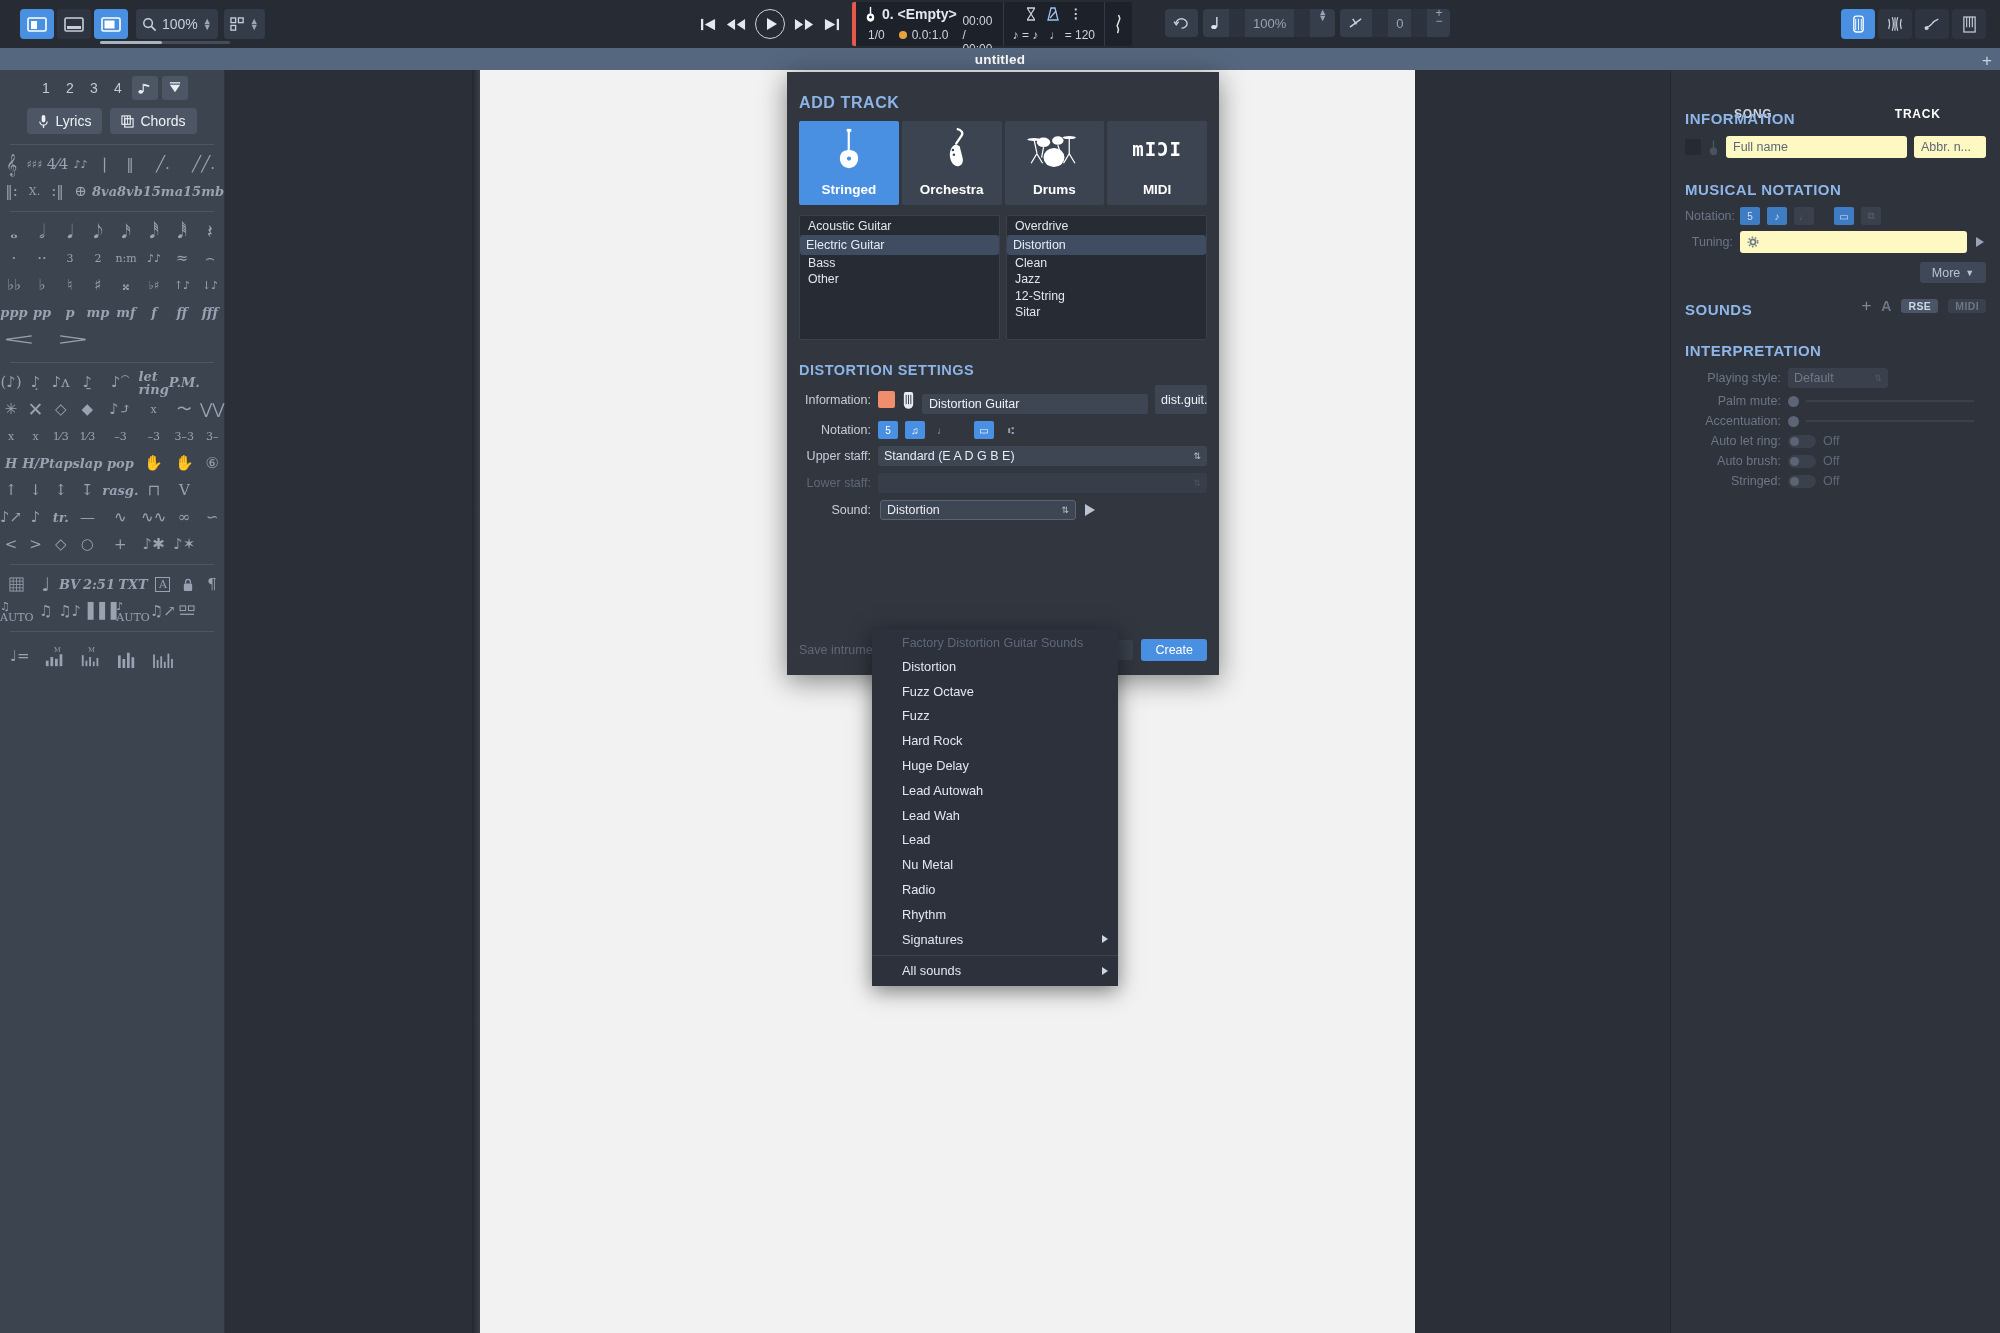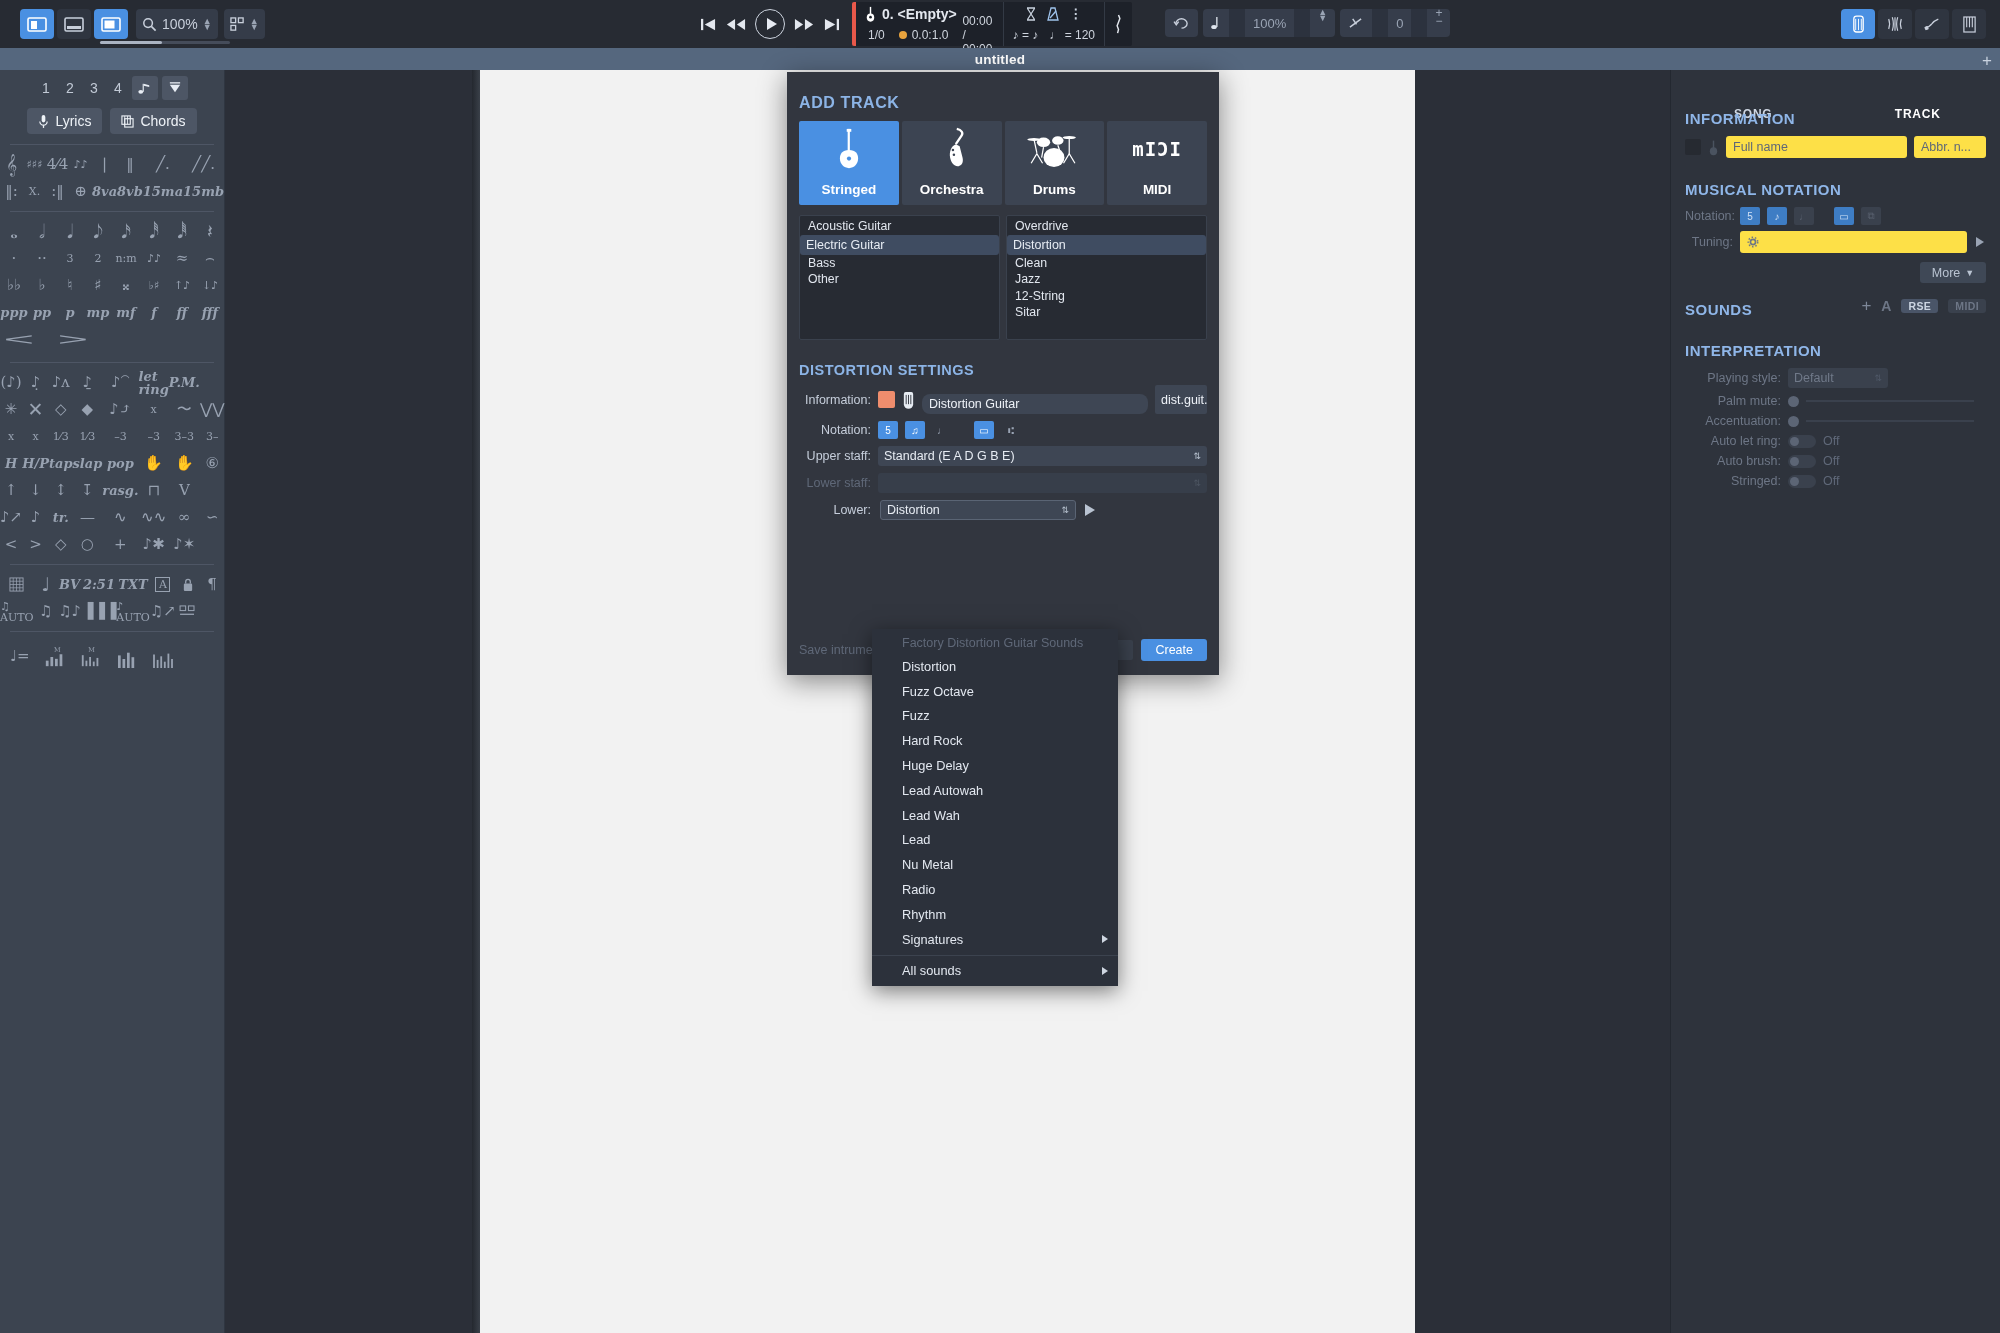--- a/index.html
+++ b/index.html
@@ -127,21 +127,21 @@
   }
   .insp-tab{ background:#3b434f; }
   .insp-tab.active{ background:#4a90e2; color:#fff; }
   .insp-h{
     color:#8fb6e8; font-size:15px; font-weight:bold; letter-spacing:.5px;
     padding:14px 14px 6px;
   }
   .row{ display:flex; align-items:center; gap:7px; padding:3px 14px; font-size:12.5px;}
   .lbl{ color:#6d7686; width:96px; text-align:right; flex:none;}
   .fld{
-    flex:1; height:22px; background:#fde047; border-radius:3px;
+    flex:1; height:22px; background:#fef9c3; border-radius:3px;
     color:#5f6878; font-size:12.5px; display:flex; align-items:center; padding:0 7px;
   }
   .swatch-dark{ width:16px;height:16px;background:#262a31;border-radius:2px;}
   .mini{ width:20px;height:18px;border-radius:2px;background:#3e7dc4;
     display:flex;align-items:center;justify-content:center;font-size:10px;color:#cfe0f5;}
   .mini.off{ background:#3a414d; color:#59616f;}
   .morebtn{
     margin:6px 14px 0 auto; width:66px; height:21px; background:#3f4856; border-radius:3px;
     color:#b9c3d1; font-size:12.5px; display:flex; align-items:center; justify-content:center; gap:5px;
   }
@@ -185,21 +185,21 @@
   .litem{ height:16.5px; display:flex; align-items:center; padding:0 8px;
           color:#e2e7ef; font-size:12.3px; cursor:pointer;}
   .litem.sel{ background:#3f4c61; }
 
   .settings{ padding:0 12px; }
   .srow{ display:flex; align-items:center; gap:7px; margin-top:7px; font-size:12.5px;}
   .srow .slbl{ width:72px; text-align:right; color:#c6cedb; flex:none;}
   .srow .slbl.dim{ color:#5f6878;}
   .colorsw{ width:17px;height:17px;border-radius:2px;background:#ef8d6d;cursor:pointer;}
   .txtfld{
-    flex:1;height:20px;background:#3e4654;border-radius:8px;color:#eef2f8;
+    flex:1;height:20px;background:#3e4654;border-radius:2px;color:#eef2f8;
     font-size:12.5px;display:flex;align-items:center;padding:0 7px;margin-top:8px;
   }
   .abbr{ width:52px;height:29px;background:#3e4654;border-radius:2px;color:#eef2f8;
     font-size:12.5px;display:flex;align-items:center;padding:0 6px;}
   .nbtn{ width:20px;height:18px;border-radius:2px;background:#4a90e2;
     display:flex;align-items:center;justify-content:center;color:#fff;font-size:10px;cursor:pointer;}
   .nbtn.off{ background:transparent;color:#9aa4b4;}
   .sel{
     flex:1;height:20px;background:#3e4654;border-radius:3px;color:#e7ecf3;font-size:12.5px;
     display:flex;align-items:center;justify-content:space-between;padding:0 6px;cursor:pointer;
@@ -921,21 +921,21 @@
 
       <div class="srow">
         <span class="slbl dim">Lower staff:</span>
         <span class="sel dis">
           <span></span>
           <span style="font-size:9px;color:#4d5562;">⇅</span>
         </span>
       </div>
 
       <div class="srow" style="gap:9px;">
-        <span class="slbl">Lower:</span>
+        <span class="slbl">Sound:</span>
         <span class="sel focus" style="max-width:196px;">
           <span>Distortion</span>
           <span style="font-size:9px;color:#b6c0ce;">⇅</span>
         </span>
         <span class="arrowr"></span>
       </div>
     </div>
 
     <div class="dlg-foot">
       <span class="savechk">Save intrument</span>

